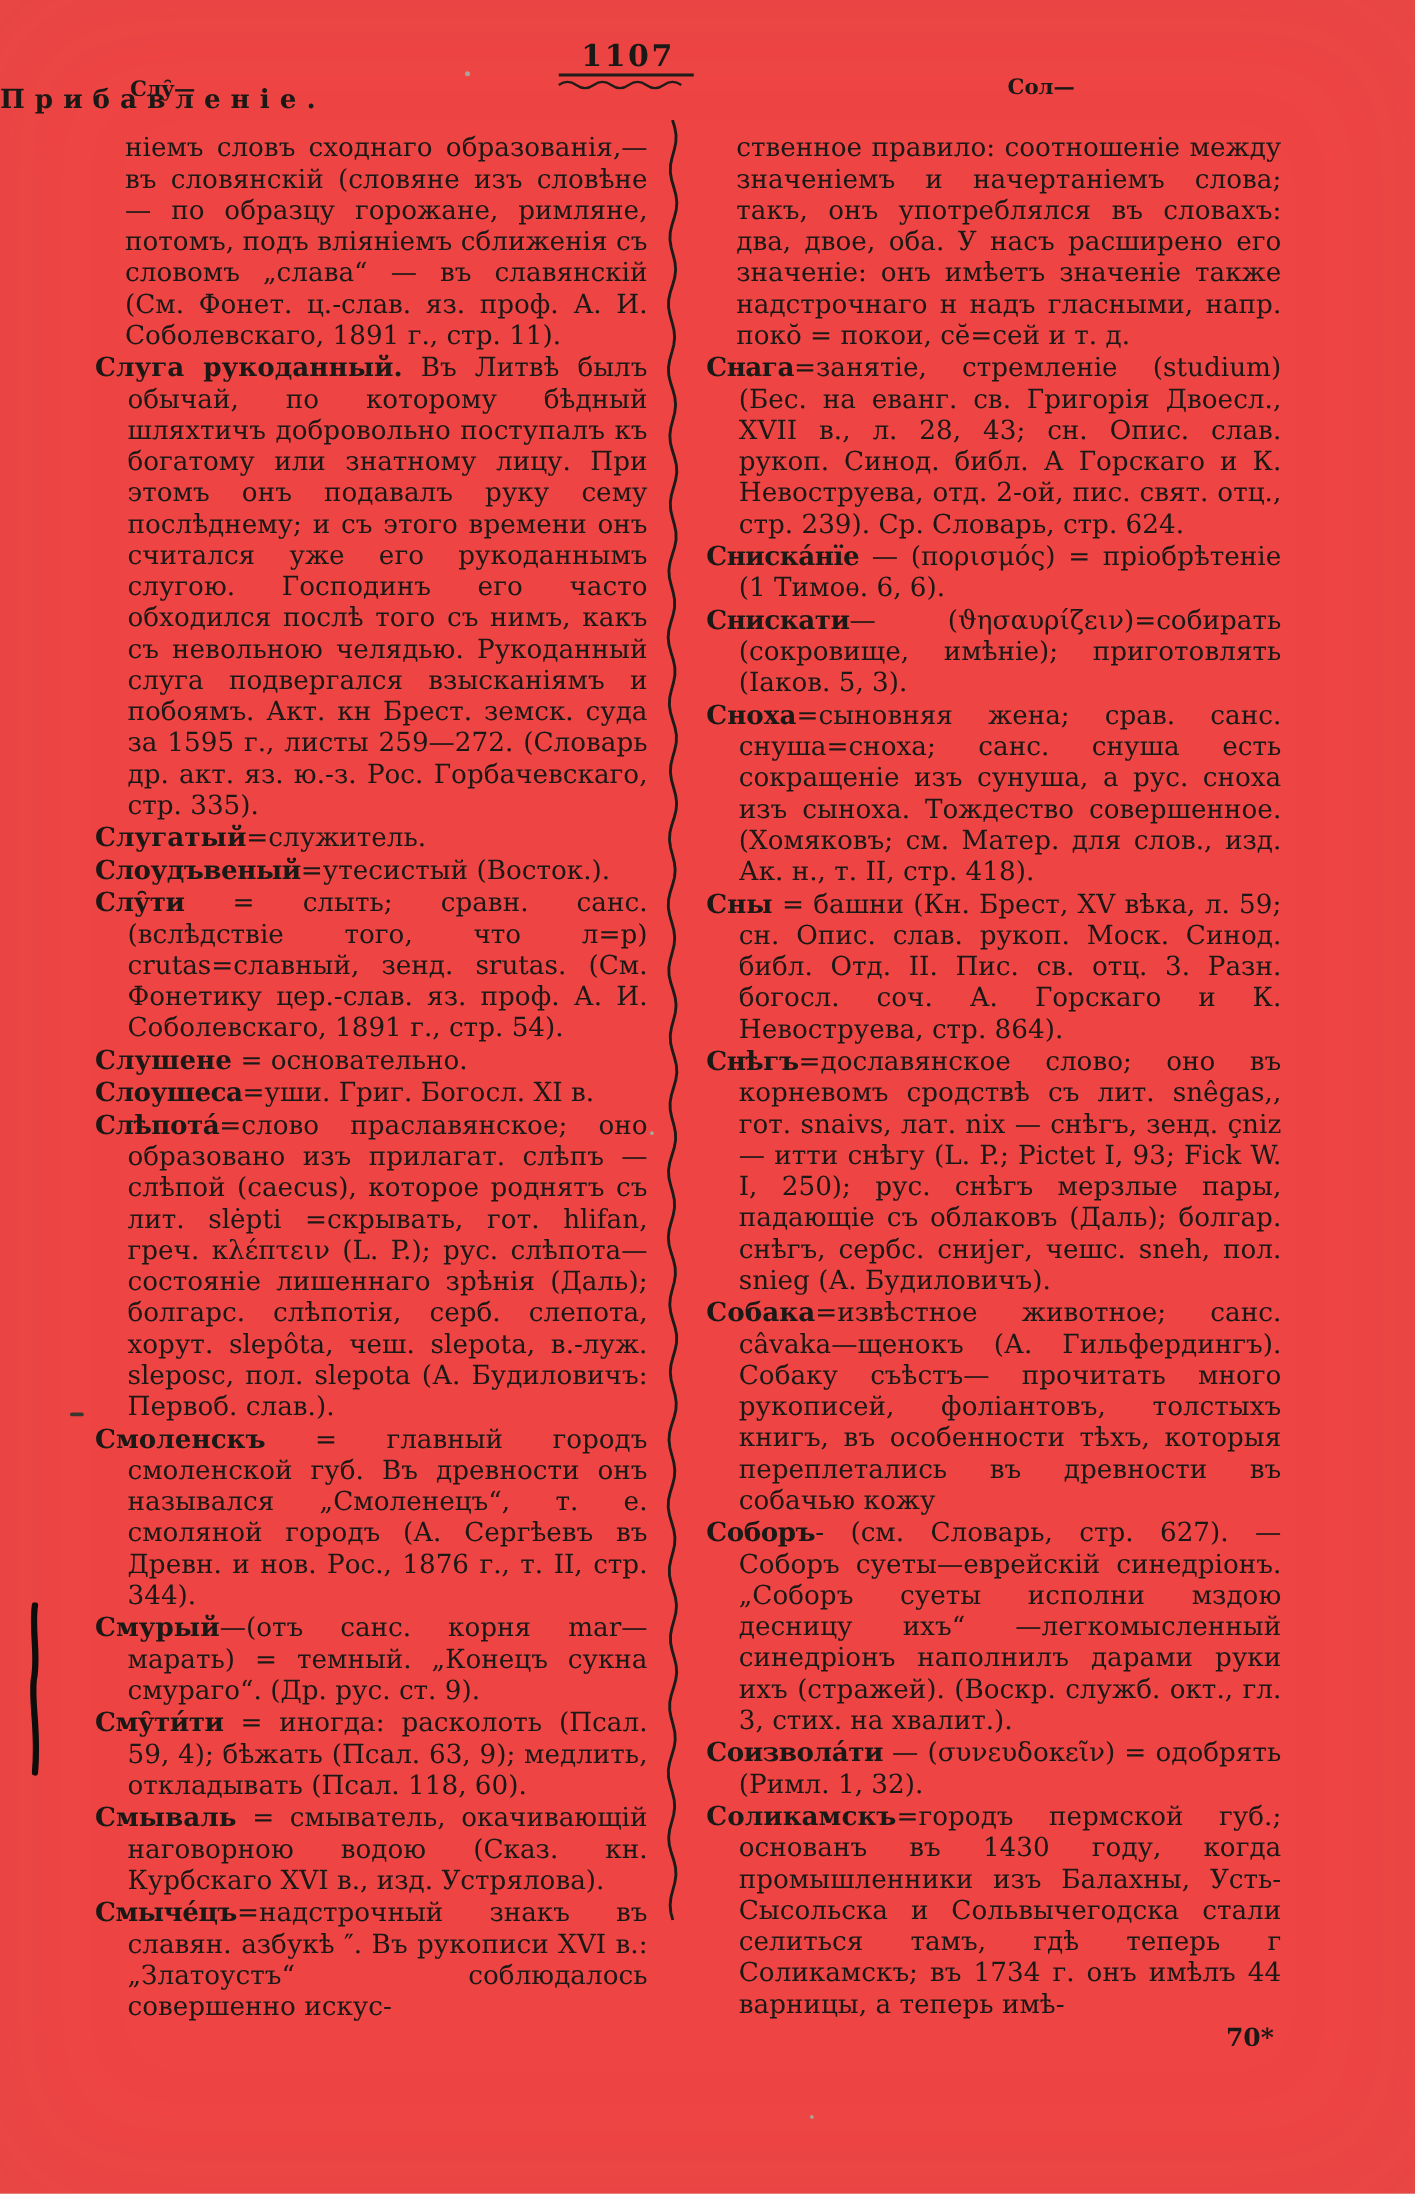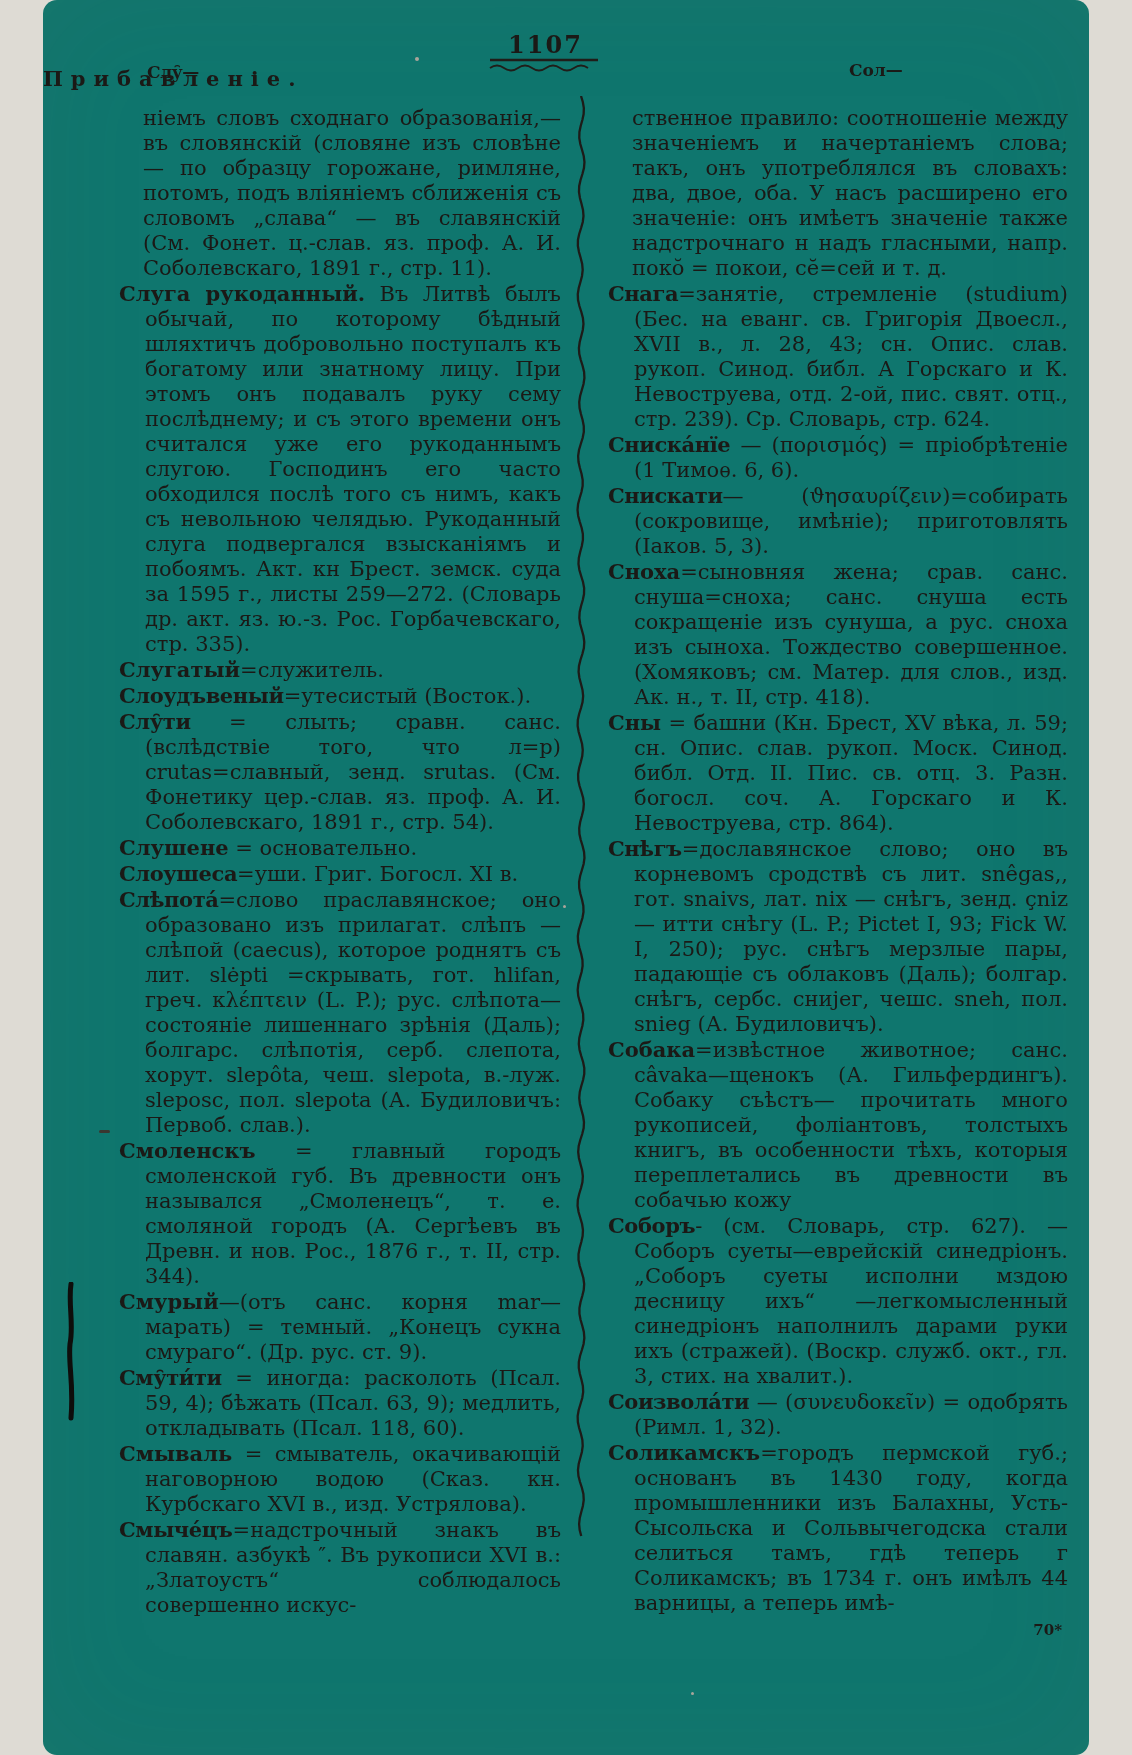--- a/index.html
+++ b/index.html
@@ -1,25 +1,24 @@
 <!DOCTYPE html>
 <html><head>
 <meta charset="utf-8">
 <style>
   html,body{margin:0;padding:0;background:#dedbd4;}
   .page{
     position:relative;
-    width:1046px;height:1755px;
+    width:1132px;height:1755px;
     margin:0 auto;
-    background:#0f766e;
+    background:#ef4444;
     box-shadow:inset 0 0 120px rgba(120,110,90,.08);
     font-family:"DejaVu Serif", serif;
     color:#1b1916;
     overflow:hidden;
-    border-radius:14px;
   }
   
   .page-number{
     position:absolute;top:30px;left:0;width:1005px;
     text-align:center;font-size:24px;font-weight:700;letter-spacing:2px;
   }
   .page-number-underline{position:absolute;top:58px;left:443px;}
   .running-head{position:absolute;font-size:17px;font-weight:700;}
   .rh-left{top:62px;left:104px;letter-spacing:-0.5px;}
   .rh-right{top:60px;left:806px;}
@@ -32,21 +31,21 @@
   .col-left{left:76px;width:442px;}
   .col-right{left:565px;width:460px;}
   .entry{margin:0;text-align:justify;}
   .hang{padding-left:26px;text-indent:-26px;}
   .cont{padding-left:24px;text-indent:0;}
   .seg-h{font-weight:700;}
   .seg-s{font-weight:700;letter-spacing:-0.4px;}
   .seg-i{}
   .seg-g{font-style:normal;}
   .signature{
-    text-align:right;font-weight:700;font-size:15px;
+    text-align:right;font-weight:700;font-size:20px;
     padding-right:6px;margin-top:2px;
   }
   
   .divider{position:absolute;left:531px;top:96px;}
   .edge-mark{position:absolute;left:24px;top:1282px;}
   .dash-mark{position:absolute;left:56px;top:1130px;width:11px;height:3px;background:#3a3730;border-radius:2px;}
   .speck{position:absolute;border-radius:50%;background:#aaa49a;}
   .s1{left:372px;top:57px;width:4px;height:4px;}
   .s2{left:520px;top:905px;width:3px;height:3px;}
   .s3{left:648px;top:1692px;width:3px;height:3px;}

